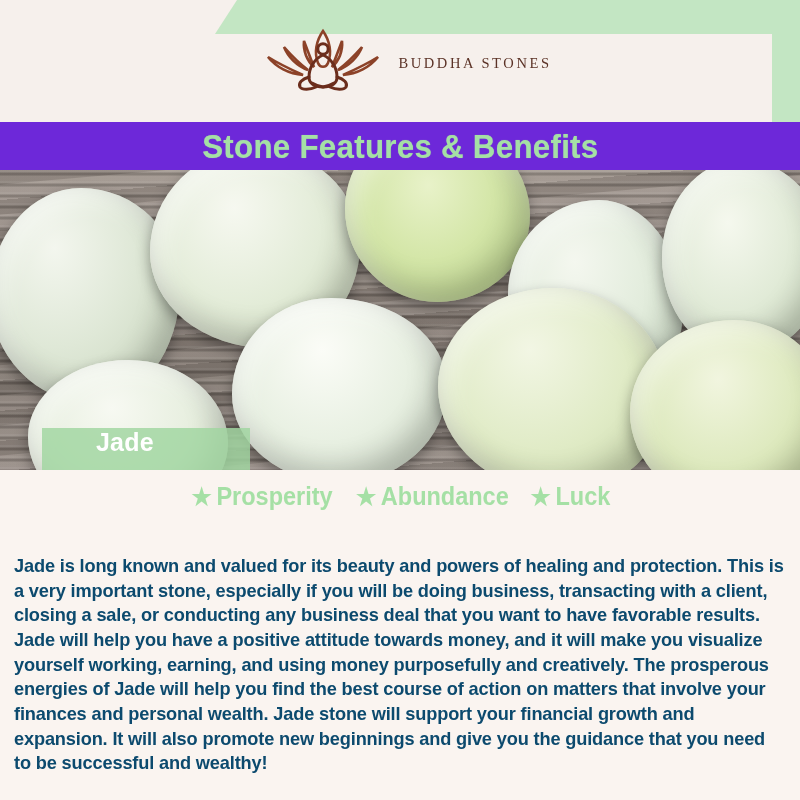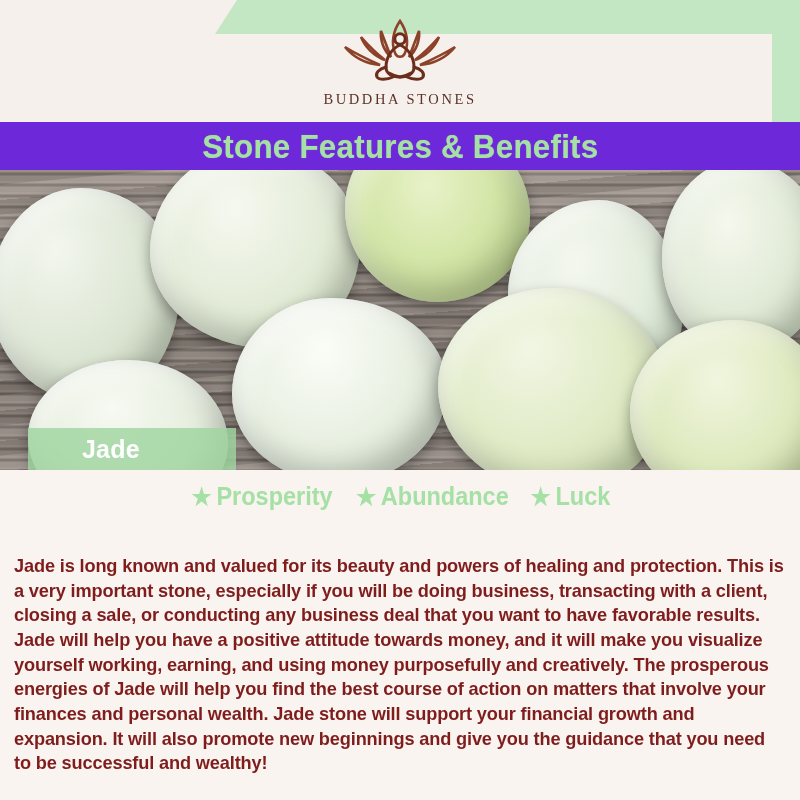--- a/index.html
+++ b/index.html
@@ -33,21 +33,21 @@
     clip-path: polygon(0 0, 100% 0, calc(100% - 26px) 100%, 0 100%);
   }
   .deco-right-mid {
     top:486px; right:0; width:14px; height:200px;
   }
 
   
   .header {
     position:relative; z-index:3;
     height:122px;
-    display:flex; flex-direction:column;
+    display:flex; 
     align-items:center; justify-content:center;
     background:transparent;
   }
   .logo-mark { width:150px; height:72px; display:block; }
   .logo-word {
     margin-top:4px;
     font-family:"Liberation Serif", serif;
     font-size:14.5px;
     letter-spacing:2.6px;
     color:#5b3226;
@@ -120,24 +120,24 @@
   .s8 { left:630px;  top:150px; width:200px; height:185px;
         background:radial-gradient(ellipse at 44% 32%, #f1f5df 0%, #dde9bd 52%, #c4d39d 100%);
         border-radius:52% 48% 50% 50%/50% 50% 50% 50%; }
   .s9 { left:28px;   top:190px; width:200px; height:160px;
         background:radial-gradient(ellipse at 42% 30%, #f7f9f2 0%, #e6eede 52%, #ccd9c2 100%);
         border-radius:50% 50% 48% 52%/48% 52% 48% 52%; }
 
   
   .jade-banner {
     position:absolute; z-index:4;
-    left:28px; top:428px;
+    left:42px; top:428px;
     width:208px; height:42px;
     background:rgba(160, 214, 160, .82);
-    display:flex; align-items:center;
+    display:flex; 
   }
   .jade-label {
     color:#ffffff;
     font-size:25px;
     font-weight:700;
     padding-left:54px;
     letter-spacing:.2px;
   }
 
   
@@ -158,21 +158,21 @@
     font-weight:700;
     color:#a5e0a5;
     transform:scaleX(0.94);
   }
   .benefit .star { font-size:24px; line-height:1; color:#a5e0a5; }
 
   .body-copy {
     font-size:18.2px;
     font-weight:700;
     line-height:1.355;
-    color:#7f1d1d;
+    color:#0c4a6e;
     letter-spacing:-0.15px;
     text-align:left;
     margin-top:43px;
   }
 </style>
 </head>
 <body>
 
 <div class="deco deco-top"></div>
 <div class="deco deco-right"></div>

